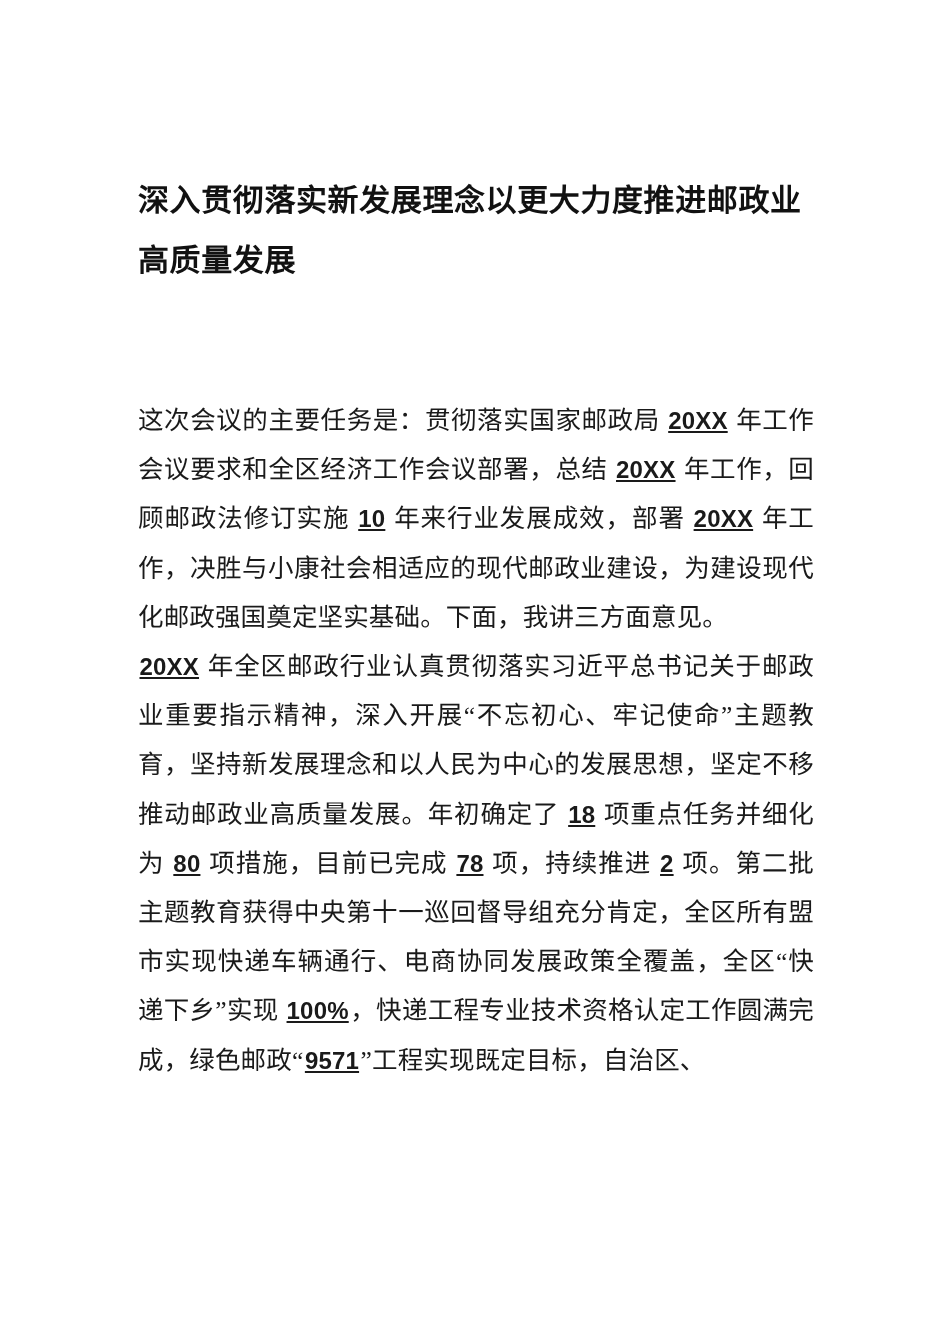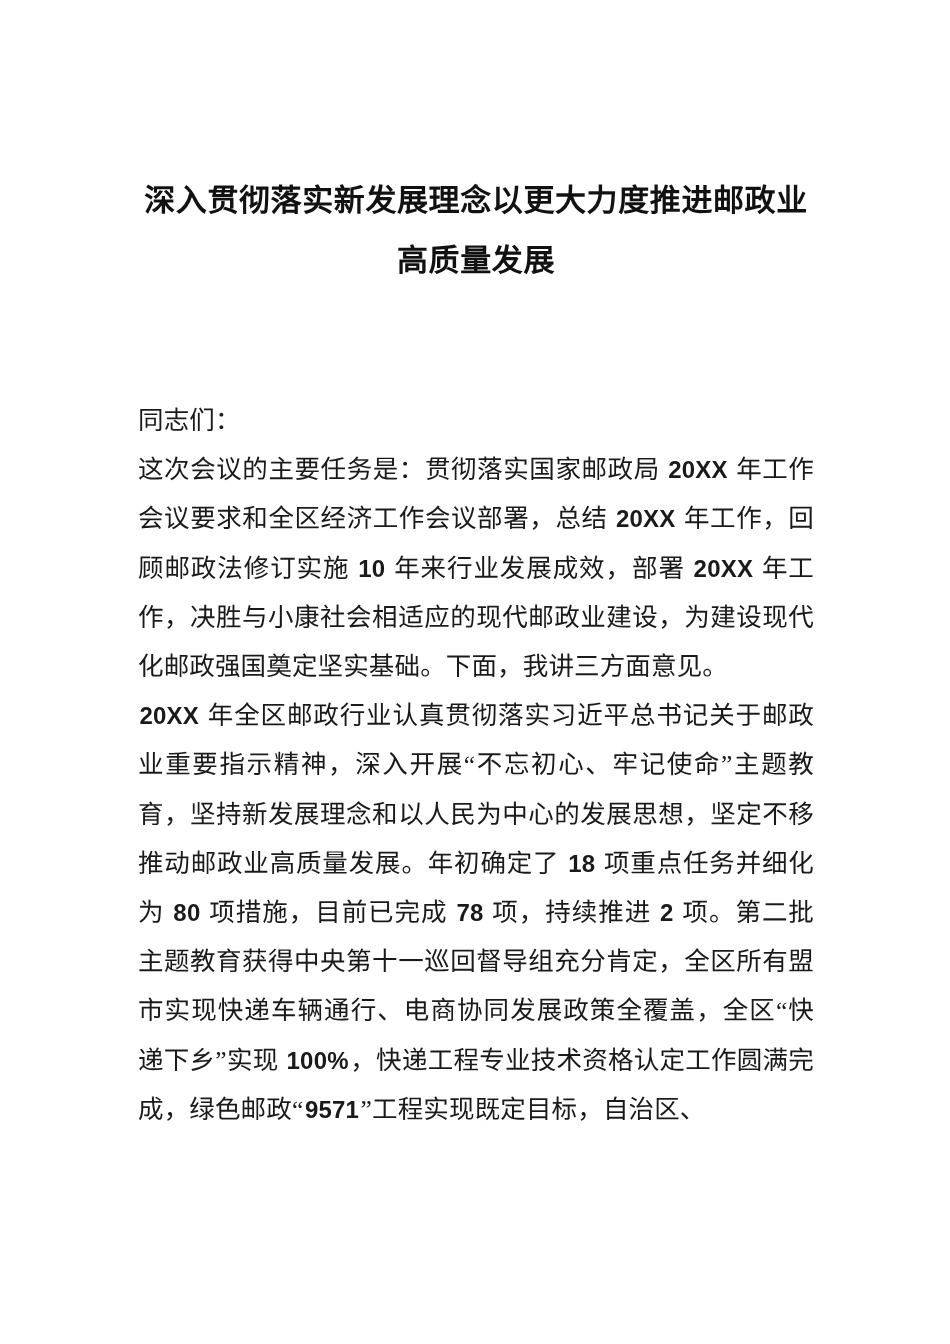--- a/index.html
+++ b/index.html
@@ -27,21 +27,20 @@
     height: 1344px;
     background: #ffffff;
   }
 
   
   .doc-title {
     position: absolute;
     left: 138px;
     top: 150px;
     width: 676px;
-    text-align: center;
     font-family: "Liberation Serif", "DejaVu Serif", serif;
     font-weight: bold;
     font-size: 31px;
     line-height: 60px;
     letter-spacing: 0.6px;
     color: #111111;
     white-space: normal;
     word-break: break-all;
   }
 
@@ -74,32 +73,32 @@
     text-align: left;
   }
 
   
   .num {
     font-family: "Liberation Sans", "DejaVu Sans", sans-serif;
     font-weight: bold;
     font-size: 24px;
     letter-spacing: 0.2px;
     padding: 0 1.5px;
+    text-decoration: underline;
   }
 </style>
 </head>
 <body>
 
 <div class="page">
 
   <h1 class="doc-title">深入贯彻落实新发展理念以更大力度推进邮政业高质量发展</h1>
 
   <div class="body-block">
 
-    <p class="para salutation">同志们：</p>
 
     <p class="para">这次会议的主要任务是：贯彻落实国家邮政局 <span class="num">20XX</span> 年工作会议要求和全区经济工作会议部署，总结 <span class="num">20XX</span> 年工作，回顾邮政法修订实施 <span class="num">10</span> 年来行业发展成效，部署 <span class="num">20XX</span> 年工作，决胜与小康社会相适应的现代邮政业建设，为建设现代化邮政强国奠定坚实基础。下面，我讲三方面意见。</p>
 
 
     <p class="para"><span class="num">20XX</span> 年全区邮政行业认真贯彻落实习近平总书记关于邮政业重要指示精神，深入开展“不忘初心、牢记使命”主题教育，坚持新发展理念和以人民为中心的发展思想，坚定不移推动邮政业高质量发展。年初确定了 <span class="num">18</span> 项重点任务并细化为 <span class="num">80</span> 项措施，目前已完成 <span class="num">78</span> 项，持续推进 <span class="num">2</span> 项。第二批主题教育获得中央第十一巡回督导组充分肯定，全区所有盟市实现快递车辆通行、电商协同发展政策全覆盖，全区“快递下乡”实现 <span class="num">100%</span>，快递工程专业技术资格认定工作圆满完成，绿色邮政“<span class="num">9571</span>”工程实现既定目标，自治区、</p>
 
   </div>
 
 </div>
 

